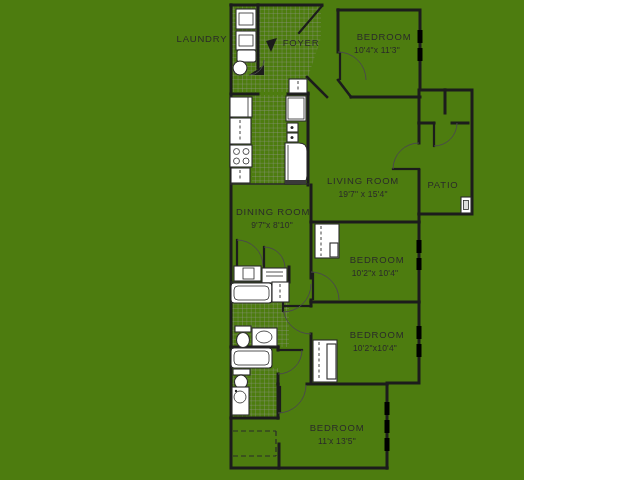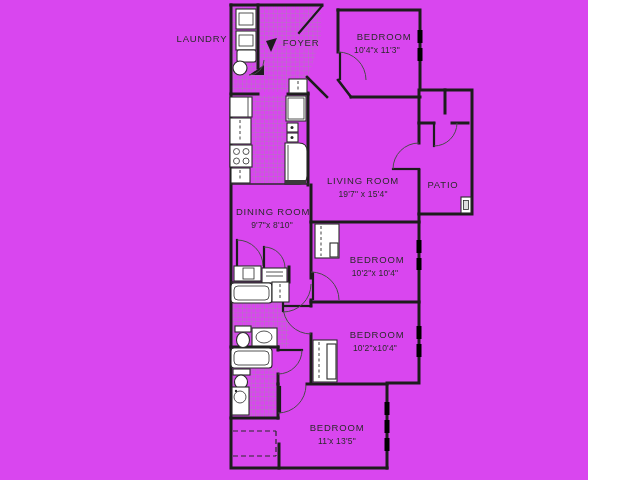--- a/index.html
+++ b/index.html
@@ -1,16 +1,16 @@
 <!DOCTYPE html>
 <html><head>
 <meta charset="utf-8">
 <style>
   html,body{margin:0;padding:0;background:#fff;}
-  .stage{position:relative;width:588px;height:480px;background:#d946ef;overflow:hidden;
+  .stage{position:relative;width:524px;height:480px;background:#4d7c0f;overflow:hidden;
          font-family:"Liberation Sans", sans-serif;}
   svg{display:block;}
   .wall{stroke:#1c1c1c;stroke-width:3;fill:none;stroke-linecap:square;}
   .wall-thin{stroke:#2a2a2a;stroke-width:1.4;fill:none;stroke-linecap:square;}
   .diag{stroke:#1c1c1c;stroke-width:2.6;fill:none;stroke-linecap:square;}
   .fixture{stroke:#2a2a2a;stroke-width:1.1;fill:#ffffff;}
   .fixture-inner{stroke:#2a2a2a;stroke-width:0.8;fill:none;}
   .fixture-dash{stroke:#2a2a2a;stroke-width:0.9;fill:none;stroke-dasharray:3 2.5;}
   .door-arc{stroke:#4a4a4a;stroke-width:1;fill:none;}
   .door-leaf{stroke:#1c1c1c;stroke-width:2.2;fill:none;stroke-linecap:square;}

